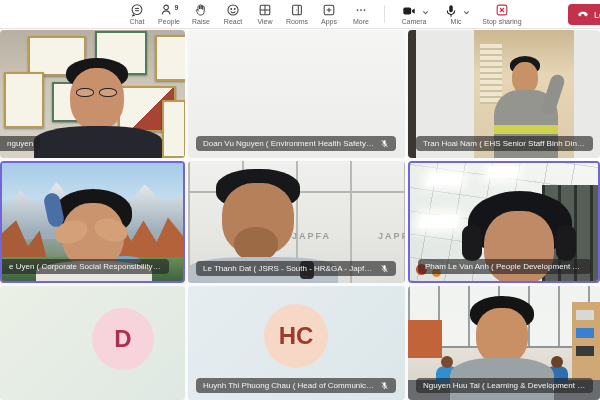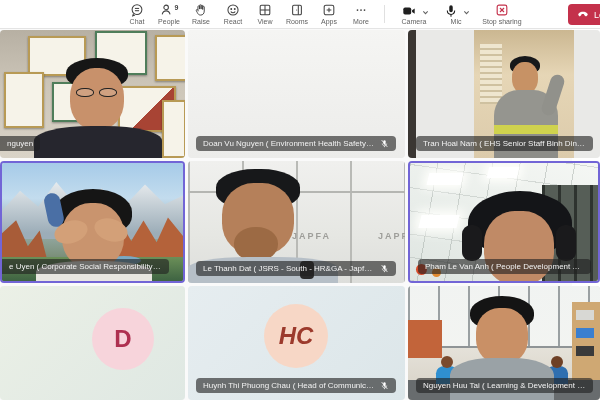--- a/index.html
+++ b/index.html
@@ -346,21 +346,21 @@
   <div class="tile t7">
     <div class="scene bg-avgreen">
       <div class="avatar" style="left: 92px; top: 22px; width: 62px; height: 62px; font-size: 24px; background: rgb(247, 212, 219); color: rgb(174, 48, 80);">
         <span>D</span>
       </div>
     </div>
   </div>
 
   <div class="tile t8">
     <div class="scene bg-avblue">
-      <div class="avatar" style="left: 76px; top: 18px; width: 64px; height: 64px; font-size: 24px; background: rgb(247, 215, 198); color: rgb(156, 58, 44); font-style: italic;">
+      <div class="avatar" style="left: 76px; top: 18px; width: 64px; height: 64px; font-size: 24px; background: rgb(247, 215, 198); color: rgb(156, 58, 44);">
         <span>HC</span>
       </div>
     </div>
     <div class="namebar">
       <span class="nametext">Huynh Thi Phuong Chau ( Head of Communications - Japf...</span>
       <svg class="micoff" viewBox="0 0 16 16">
         <rect x="6" y="2" width="4" height="8" rx="2" fill="currentColor"></rect>
         <path d="M4 8c0 2.5 1.8 4.2 4 4.2s4-1.7 4-4.2" fill="none" stroke="currentColor" stroke-width="1.2"></path>
         <line x1="8" y1="12.2" x2="8" y2="14.5" stroke="currentColor" stroke-width="1.2"></line>
         <line x1="3" y1="2" x2="13" y2="14" stroke="currentColor" stroke-width="1.5"></line>

